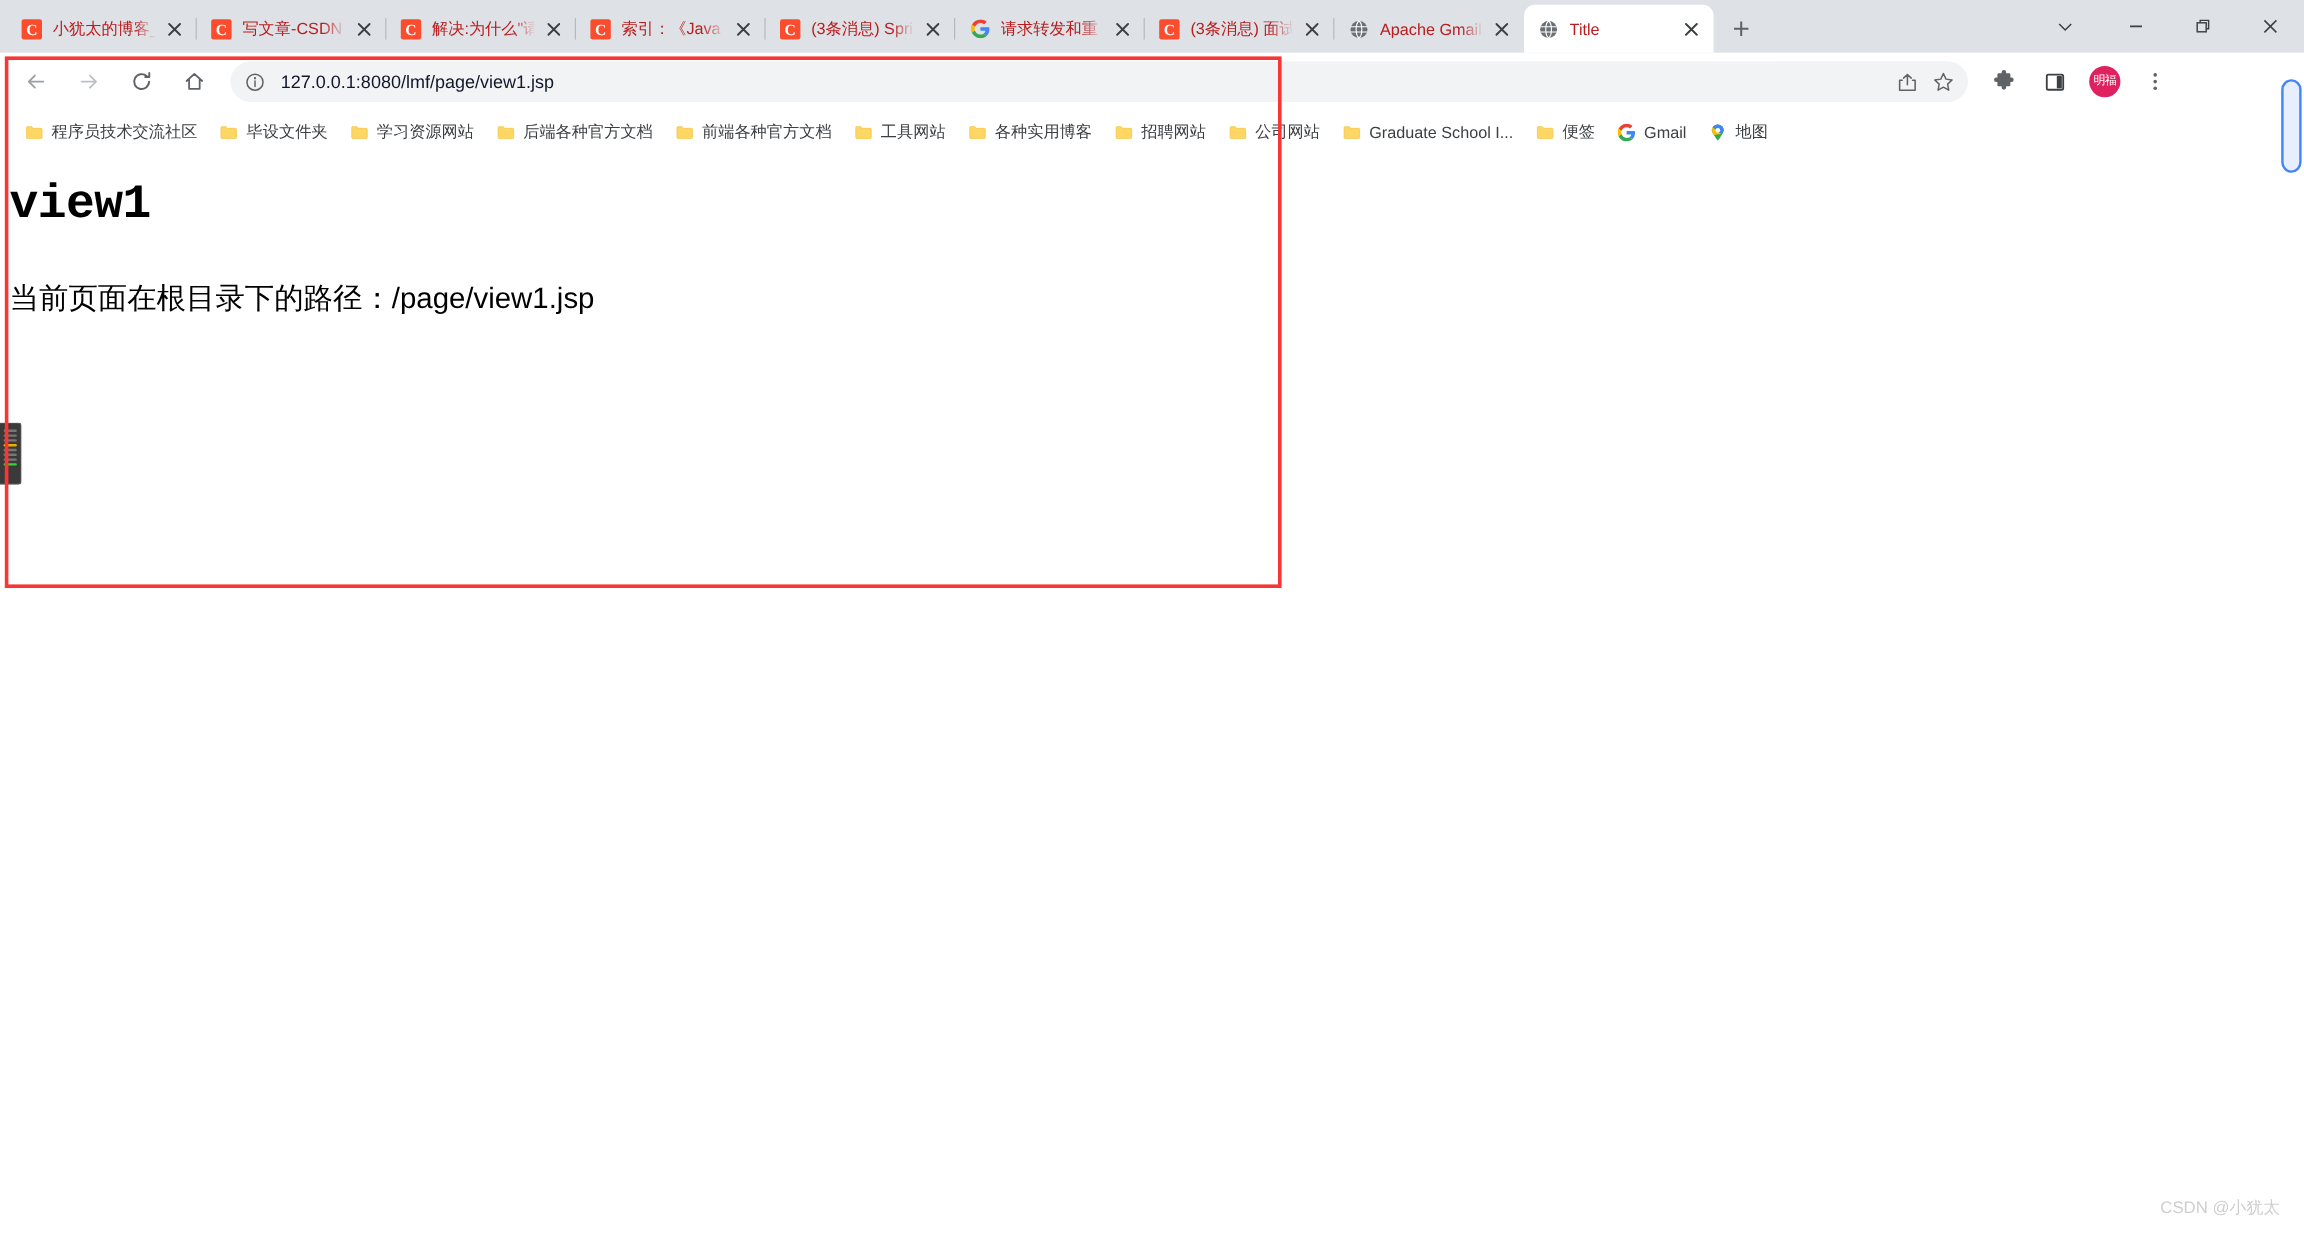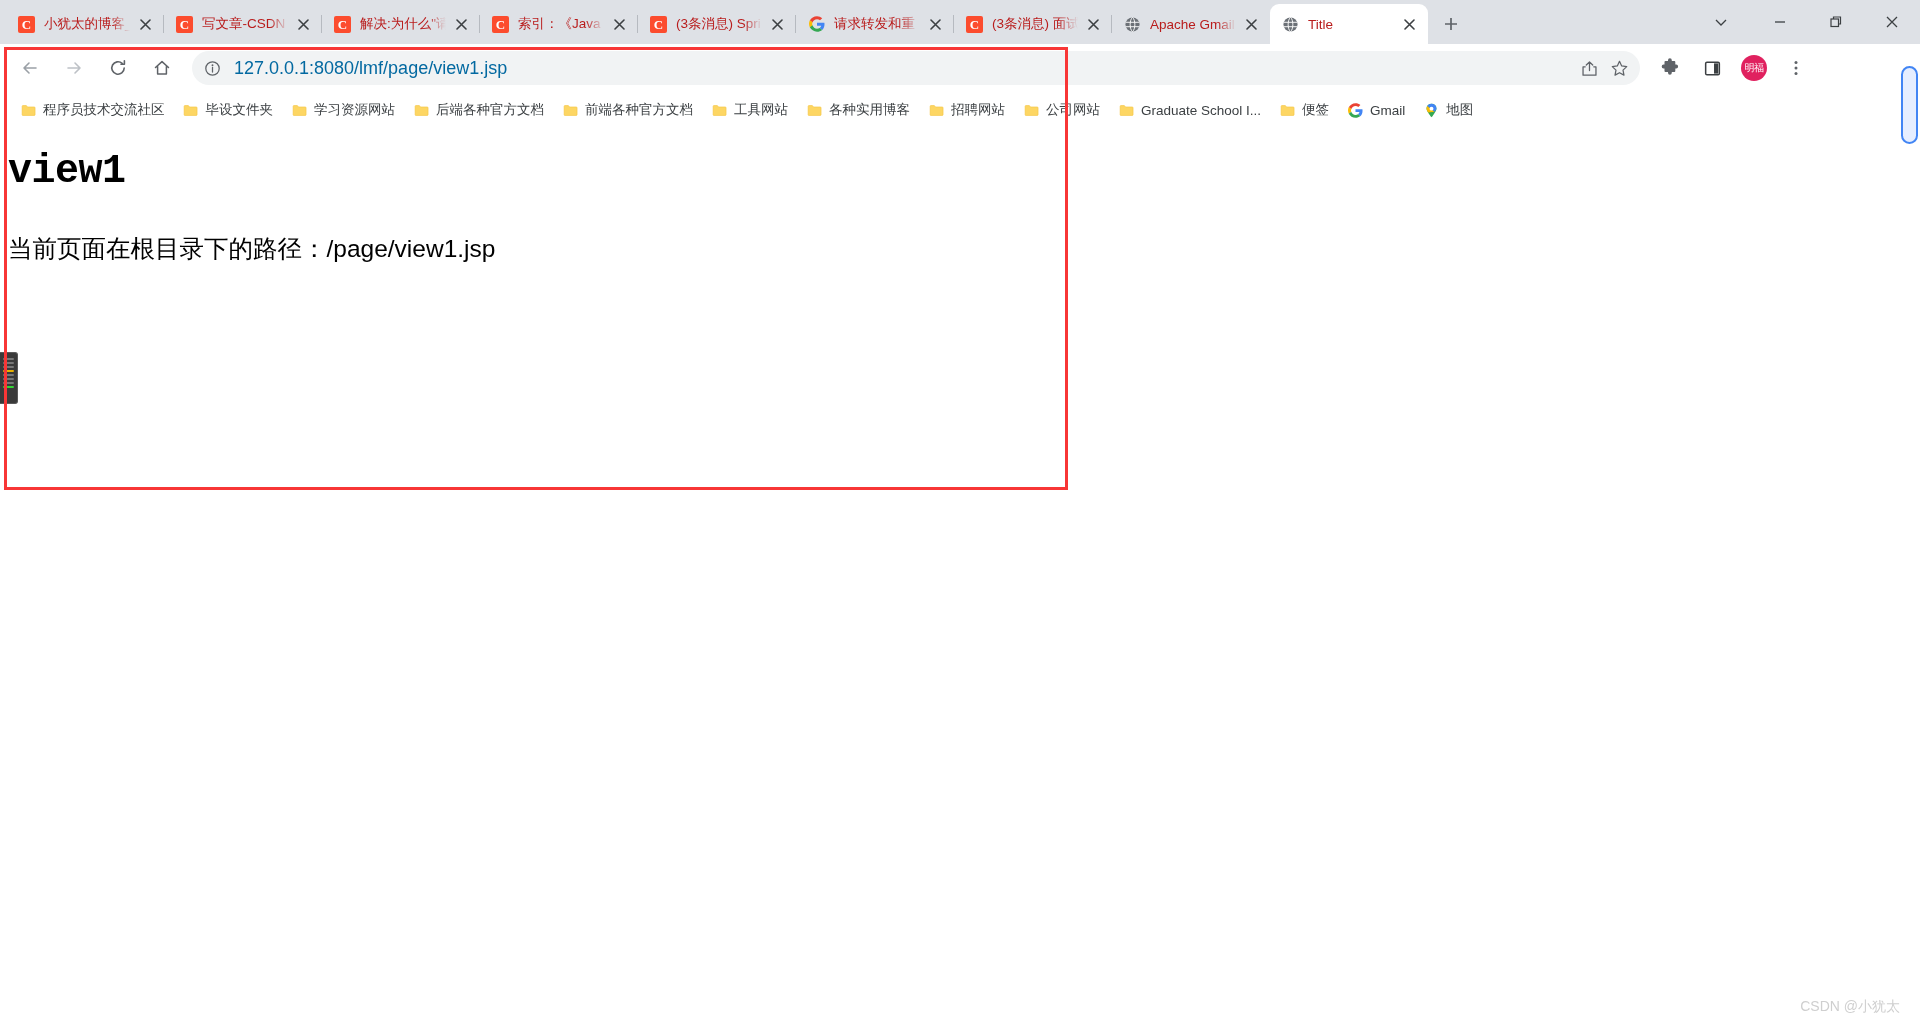--- a/index.html
+++ b/index.html
@@ -88,21 +88,21 @@
     background: #f1f3f4; border-radius: 18px;
     display: flex; align-items: center;
     padding: 0 6px 0 6px;
     max-width: 1448px;
   }
   .omni-left {
     width: 28px; height: 28px; flex: 0 0 auto;
     display: flex; align-items: center; justify-content: center;
   }
   .omni-url {
-    flex: 1 1 auto; font-size: 18px; color: #0369a1;
+    flex: 1 1 auto; font-size: 15px; color: #0f172a;
     padding-left: 8px; white-space: nowrap; overflow: hidden;
     font-family: "Liberation Sans", sans-serif;
   }
   .omni-right { display: flex; align-items: center; }
   .omni-btn {
     width: 30px; height: 30px; border-radius: 50%;
     display: flex; align-items: center; justify-content: center;
   }
   .tb-right { display: flex; align-items: center; margin-right: 4px; }
   .tb-right .tb-icon { margin-left: 2px; justify-content: center; }

